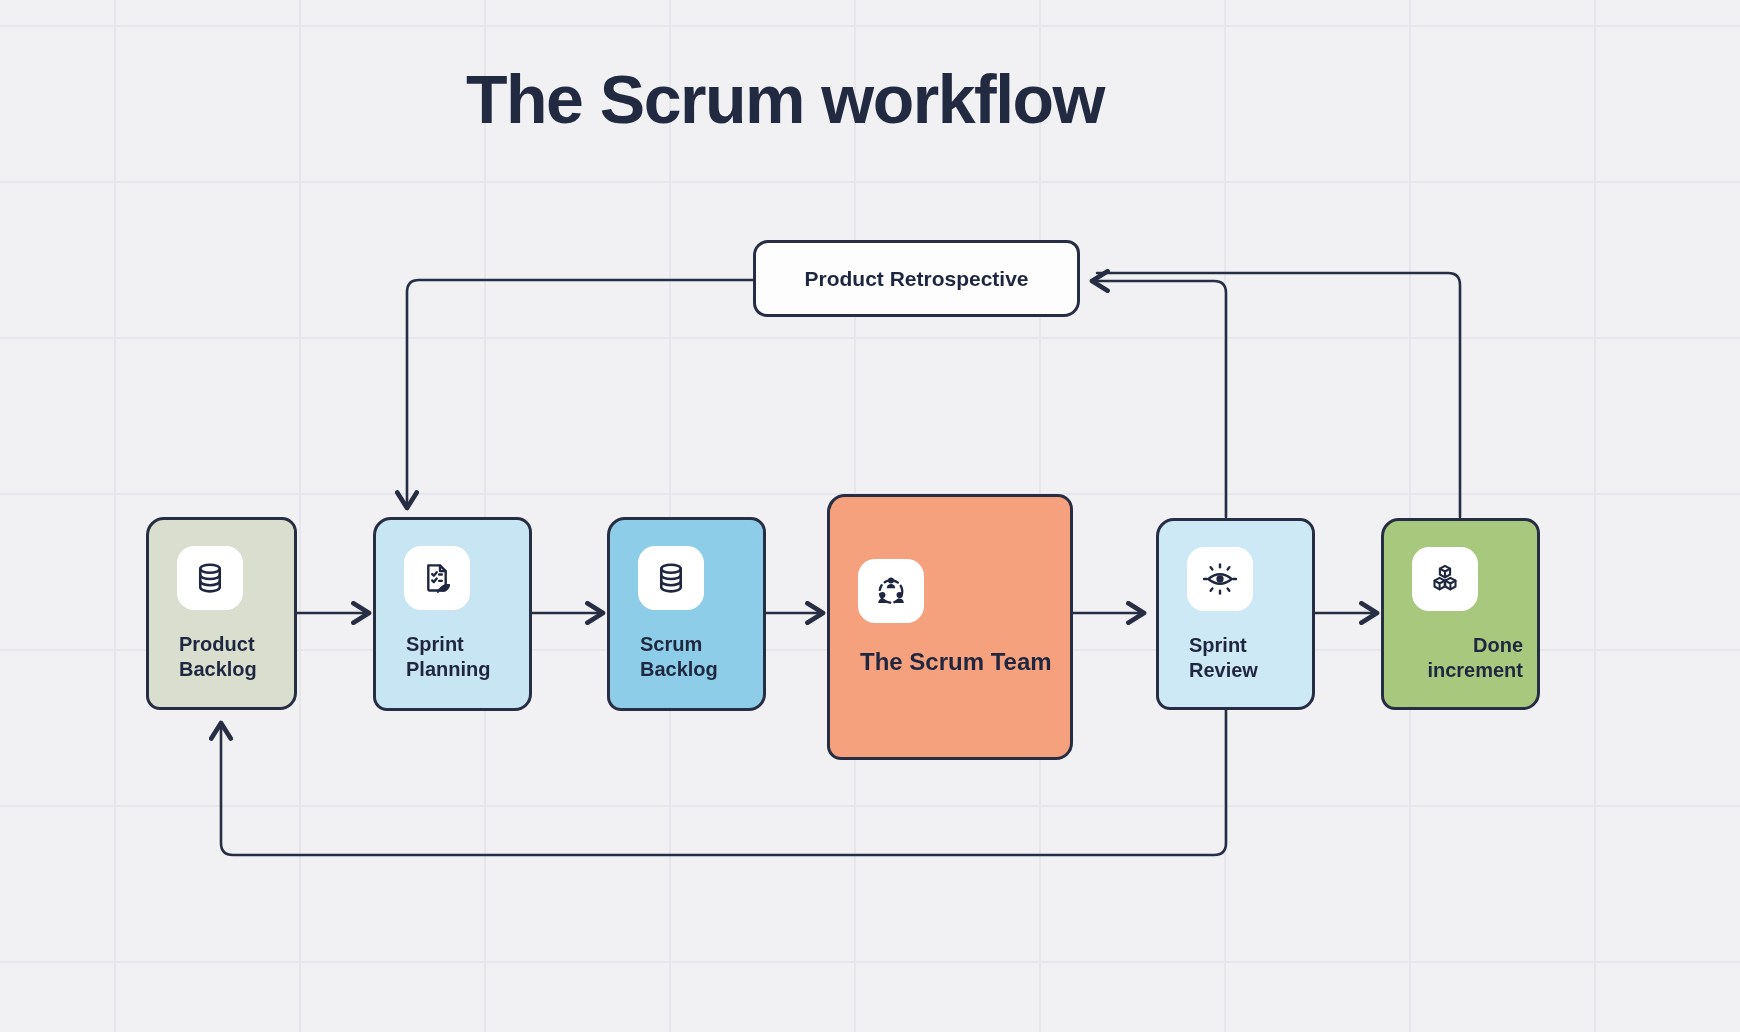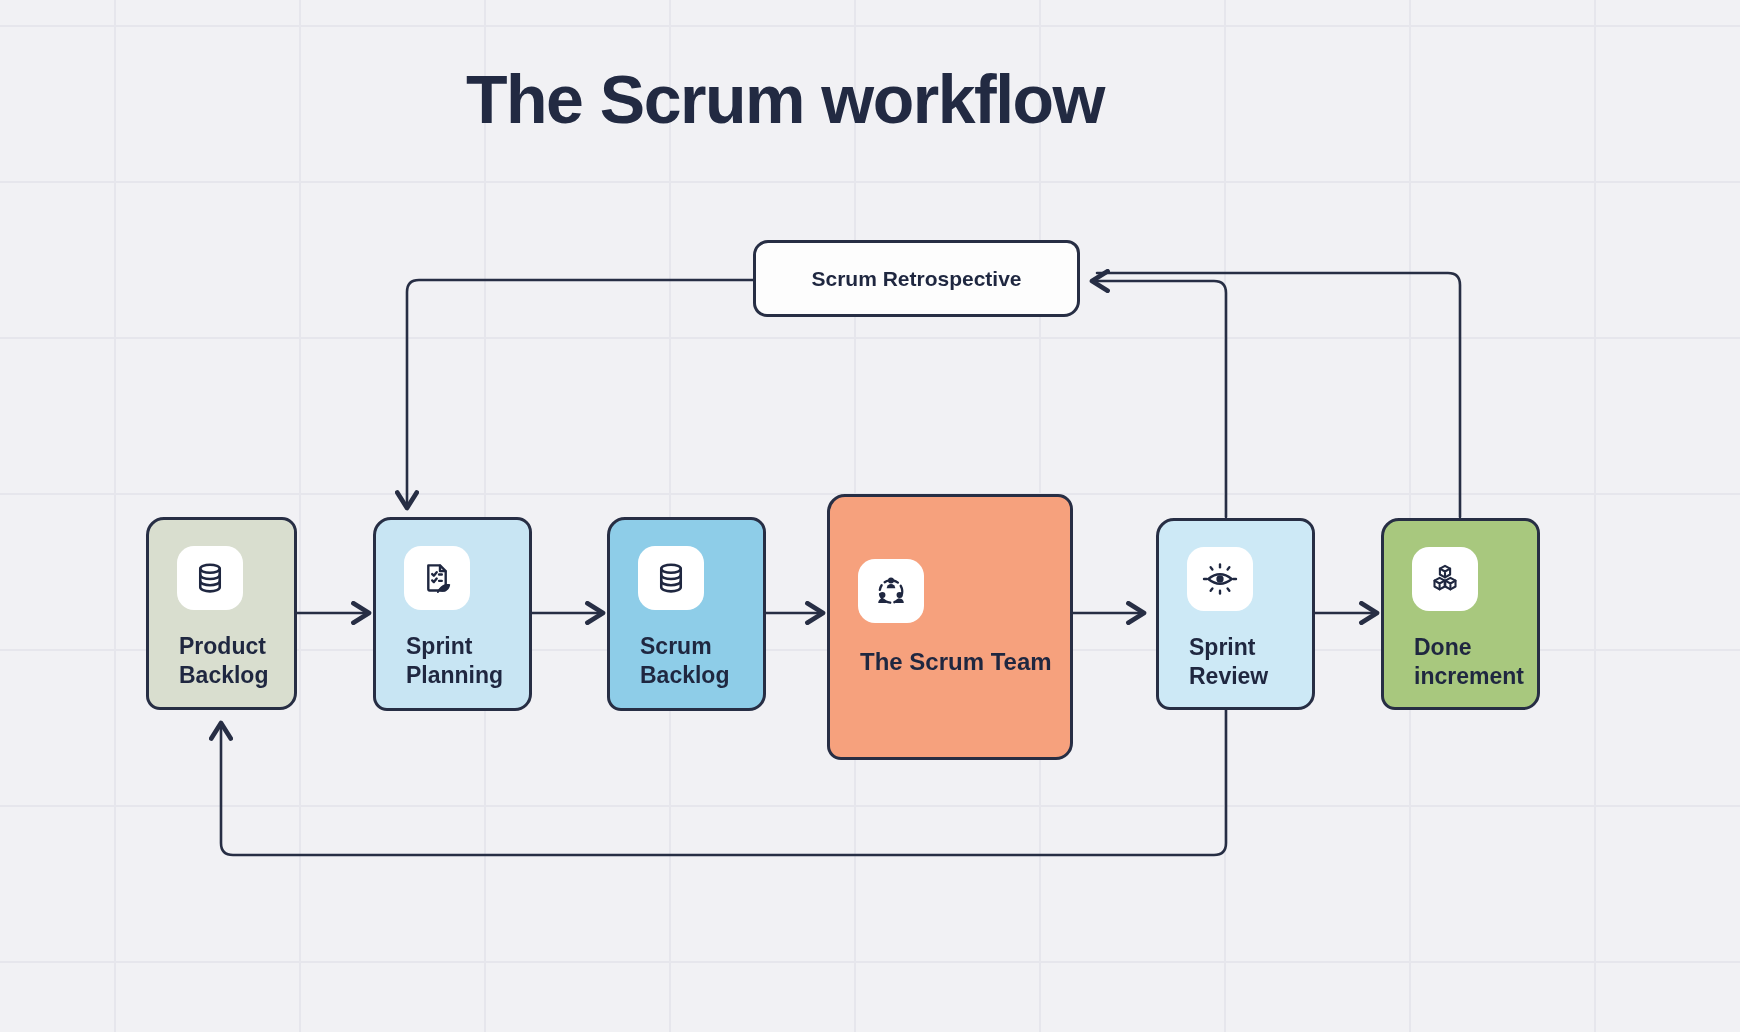--- a/index.html
+++ b/index.html
@@ -29,21 +29,21 @@
     border-radius:18px 15px 17px 14px;
     background:#fff;
   }
   .node .tile{
     position:absolute;left:28px;top:26px;width:66px;height:64px;
     background:#fff;border-radius:17px;
     display:flex;align-items:center;justify-content:center;
   }
   .node .label{
     position:absolute;left:30px;top:112px;right:14px;
-    font-size:23px;font-weight:700;line-height:1.26;color:#1f2740;
+    font-size:20px;font-weight:700;line-height:1.26;color:#1f2740;
   }
   .n-pb{left:146px;top:517px;width:151px;height:193px;}
   .n-sp{left:373px;top:517px;width:159px;height:194px;}
   .n-sb{left:607px;top:517px;width:159px;height:194px;}
   .n-st{left:827px;top:494px;width:246px;height:266px;}
   .n-st .tile{top:62px;}
   .n-st .label{top:150px;font-size:24px;white-space:nowrap;}
   .n-sr{left:1156px;top:518px;width:159px;height:192px;}
   .n-di{left:1381px;top:518px;width:159px;height:192px;}
   .retro{
@@ -75,21 +75,21 @@
       <path d="M1073,613 H1144" marker-end="url(#arrow)"></path>
       <path d="M1307,613 H1377" marker-end="url(#arrow)"></path>
       <path d="M1226,517 V293 Q1226,281 1214,281 H1092" marker-end="url(#arrow)"></path>
       <path d="M1460,517 V285 Q1460,273 1448,273 H1097"></path>
       <path d="M753,280 H419 Q407,280 407,292 V508" marker-end="url(#arrow)"></path>
       <path d="M1226,710 V843 Q1226,855 1214,855 H233 Q221,855 221,843 V723" marker-end="url(#arrow)"></path>
     </g>
   </svg>
 
   <div class="retro" style="background-color: rgb(253, 253, 253);">
-    <span class="label">Scrum Retrospective</span>
+    <span class="label">Product Retrospective</span>
   </div>
 
   <div class="node n-pb" style="background-color: rgb(217, 222, 207);">
     <div class="tile">
       <svg class="icon" width="36" height="36" viewBox="0 0 24 24" fill="none" stroke="#1f2740" stroke-width="1.7" stroke-linecap="round">
         <ellipse cx="12" cy="5.8" rx="6.5" ry="2.7"></ellipse>
         <path d="M5.5,5.8 V18.2 a6.5,2.7 0 0 0 13,0 V5.8"></path>
         <path d="M5.5,10 a6.5,2.7 0 0 0 13,0"></path>
         <path d="M5.5,14.1 a6.5,2.7 0 0 0 13,0"></path>
       </svg>
@@ -153,21 +153,21 @@
         <line x1="3.6" y1="12" x2="1.9" y2="12"></line>
         <line x1="20.4" y1="12" x2="22.1" y2="12"></line>
         <line x1="7.2" y1="18" x2="6.1" y2="19.4"></line>
         <line x1="16.8" y1="18" x2="17.9" y2="19.4"></line>
         <line x1="12" y1="19.4" x2="12" y2="21.2"></line>
       </svg>
     </div>
     <div class="label">Sprint Review</div>
   </div>
 
-  <div class="node n-di" style="background-color: rgb(168, 200, 126);">
+  <div class="node n-di" style="background-color: rgb(168, 200, 126); text-align: right;">
     <div class="tile">
       <svg class="icon" width="36" height="36" viewBox="0 0 24 24" fill="none" stroke="#1f2740" stroke-width="1.4" stroke-linecap="round" stroke-linejoin="round">
         <path d="M12,3.2 L15.4,5.1 V9 L12,10.9 L8.6,9 V5.1 Z"></path>
         <path d="M8.6,5.1 L12,7 L15.4,5.1 M12,7 V10.9"></path>
         <path d="M8.4,11.2 L11.8,13.1 V17 L8.4,18.9 L5,17 V13.1 Z"></path>
         <path d="M5,13.1 L8.4,15 L11.8,13.1 M8.4,15 V18.9"></path>
         <path d="M15.6,11.2 L19,13.1 V17 L15.6,18.9 L12.2,17 V13.1 Z"></path>
         <path d="M12.2,13.1 L15.6,15 L19,13.1 M15.6,15 V18.9"></path>
       </svg>
     </div>

